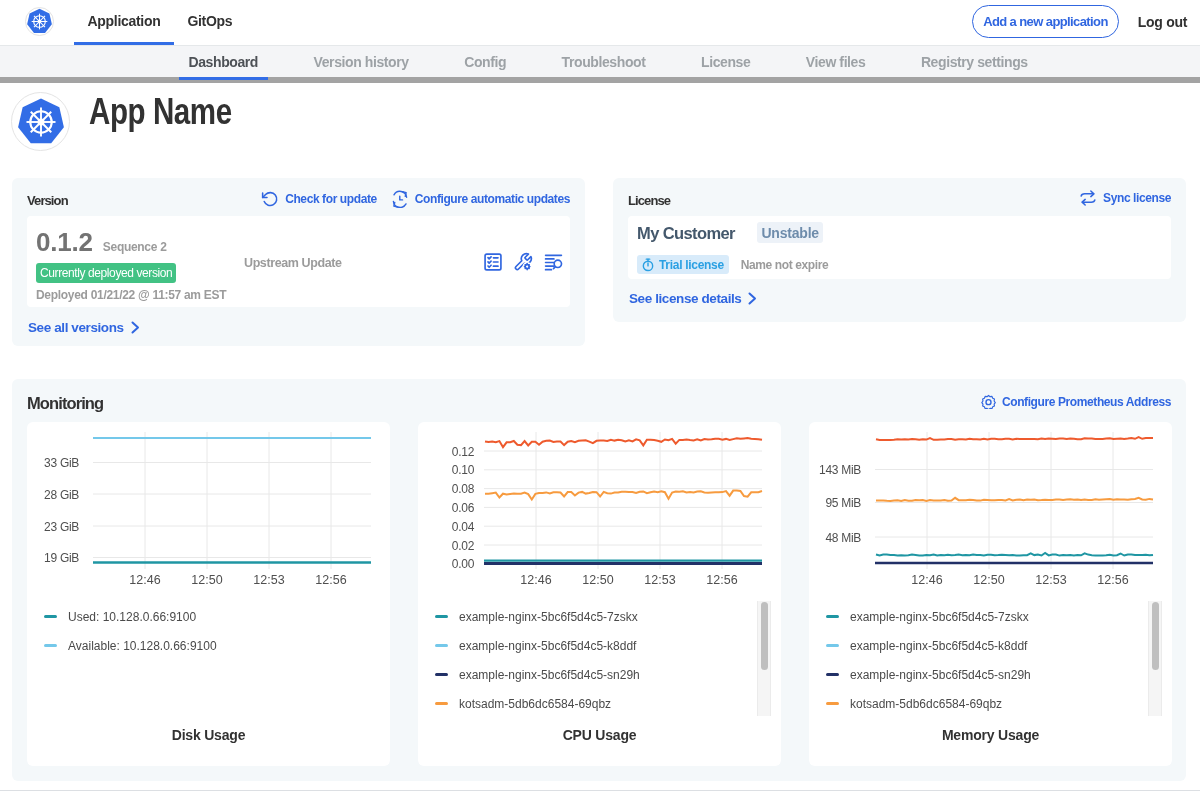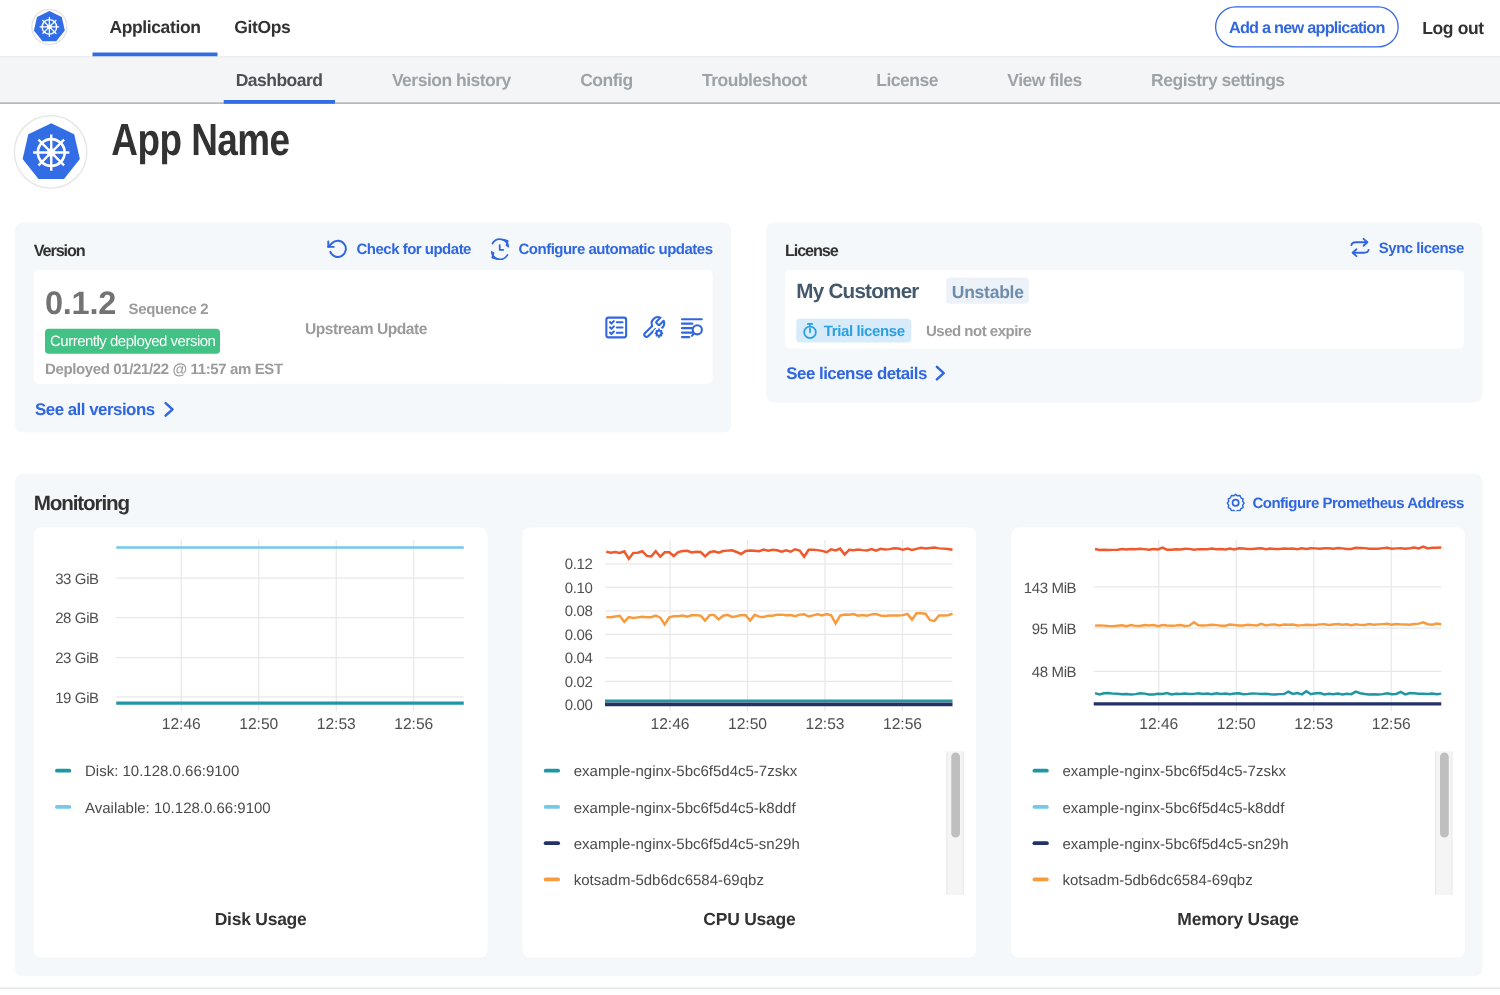--- a/index.html
+++ b/index.html
@@ -5,21 +5,21 @@
 * { margin:0; padding:0; box-sizing:border-box; }
 html,body { width:1200px; background:#fff; font-family:"Liberation Sans",sans-serif; }
 .navbar { height:46px; background:#fff; border-bottom:1px solid #e5e8ea; display:flex; align-items:center; position:relative; }
 .nav-logo { position:absolute; left:25px; top:7px; width:29px; height:29px; border-radius:50%; background:#fff; border:1px solid #e3e3e3; display:flex; align-items:center; justify-content:center; }
 .nav-tabs { display:flex; height:46px; margin-left:74px; }
 .nav-tab { height:43px; display:flex; align-items:center; padding:0 13.5px; font-size:14px; letter-spacing:-0.3px; font-weight:700; color:#323232; position:relative; }
 .nav-tab.active:after { content:""; position:absolute; left:0; right:0; bottom:-2px; height:3px; background:#326de6; }
 .nav-right { position:absolute; right:13px; top:-2px; height:46px; display:flex; align-items:center; }
 .btn-add { border:1.5px solid #3066e0; color:#3066e0; font-weight:700; font-size:13px; letter-spacing:-0.6px; border-radius:17px; padding:8px 10px; background:#fff; margin-right:19px; font-family:"Liberation Sans",sans-serif; }
 .logout { font-size:14px; letter-spacing:-0.3px; font-weight:700; color:#323232; position:relative; top:1px; }
-.subnav { height:37px; background:#f4f5f7; border-bottom:1px solid #a3a3a3; display:flex; align-items:center; padding-left:179px; }
+.subnav { height:37px; background:#f4f5f7; border-bottom:6px solid #a3a3a3; display:flex; align-items:center; padding-left:179px; }
 .sub-tab { height:37px; display:flex; align-items:center; padding:0 9.5px; margin-right:36.5px; font-size:14px; letter-spacing:-0.4px; font-weight:600; color:#9da2a6; position:relative; }
 .sub-tab.active { color:#4d5156; }
 .sub-tab.active:after { content:""; position:absolute; left:0; right:0; bottom:0; height:3px; background:#326de6; }
 .apphead { padding:9px 0 0 16px; position:relative; height:82px; }
 .app-icon { position:absolute; left:11px; top:9px; width:59px; height:59px; border-radius:50%; background:#fff; border:1px solid #e4e4e4; display:flex; align-items:center; justify-content:center; }
 .app-title { margin-left:73px; font-size:36px; font-weight:700; color:#323232; letter-spacing:-0.5px; line-height:39px; transform:scaleX(0.82); transform-origin:left center; width:180px; }
 .app-status { margin-left:73px; margin-top:4px; display:flex; align-items:center; }
 .dot { width:7px; height:7px; border-radius:50%; background:#44bb66; margin-right:6px; }
 .ready { color:#9b9b9b; font-weight:600; font-size:14px; letter-spacing:-0.4px; }
 .sep { width:1px; height:15px; background:#c4c7ca; margin:0 10px; }
@@ -202,21 +202,21 @@
           <span class="lname">My Customer</span>
           <span class="lchan">Unstable</span>
         </div>
       <div class="lrow2">
         <span class="ltrial"><svg width="14" height="14" viewBox="0 0 24 24" fill="none" stroke="#2aa0e3" stroke-width="2.4" stroke-linecap="round">
               <circle cx="12" cy="13.5" r="8"></circle>
               <line x1="12" y1="13.5" x2="12" y2="8.5"></line>
               <line x1="9" y1="2" x2="15" y2="2"></line>
               <line x1="12" y1="2" x2="12" y2="4.5"></line>
             </svg>Trial license</span>
-        <span class="lexpire">Used not expire</span>
+        <span class="lexpire">Name not expire</span>
       </div>
     </div>
     <a class="seelink" style="margin-top:12px" href="#">See license details
       <svg width="9" height="13" viewBox="0 0 9 13" fill="none" stroke="#3066e0" stroke-width="2" stroke-linecap="round" stroke-linejoin="round">
           <path d="M1.5 1.5 L7 6.5 L1.5 11.5"></path>
         </svg></a>
   </div>
 </div>
 <style>
 .monitor { margin:33px 14px 0 12px; background:#f4f8fa; border-radius:6px; padding:15px; height:402px; position:relative; }
@@ -266,21 +266,21 @@
         <text class="xlab" x="118" y="161.5">12:46</text>
           <text class="xlab" x="180" y="161.5">12:50</text>
           <text class="xlab" x="242" y="161.5">12:53</text>
           <text class="xlab" x="304" y="161.5">12:56</text>
         <line x1="66" y1="16" x2="344" y2="16" stroke="#74c8ea" stroke-width="2"></line>
         <line x1="66" y1="140.5" x2="344" y2="140.5" stroke="#1f96a3" stroke-width="2.6"></line>
       </svg>
       <div class="legend">
         <div class="leg-row">
             <span class="leg-dash" style="background:#1f96a3"></span>
-            <span class="leg-label">Disk: 10.128.0.66:9100</span>
+            <span class="leg-label">Used: 10.128.0.66:9100</span>
           </div>
         <div class="leg-row">
             <span class="leg-dash" style="background:#74c8ea"></span>
             <span class="leg-label">Available: 10.128.0.66:9100</span>
           </div>
       </div>
       <div class="chart-title">Disk Usage</div>
     </div>
     <div class="chart-card" id="cpu-card">
       <svg width="363" height="170">

